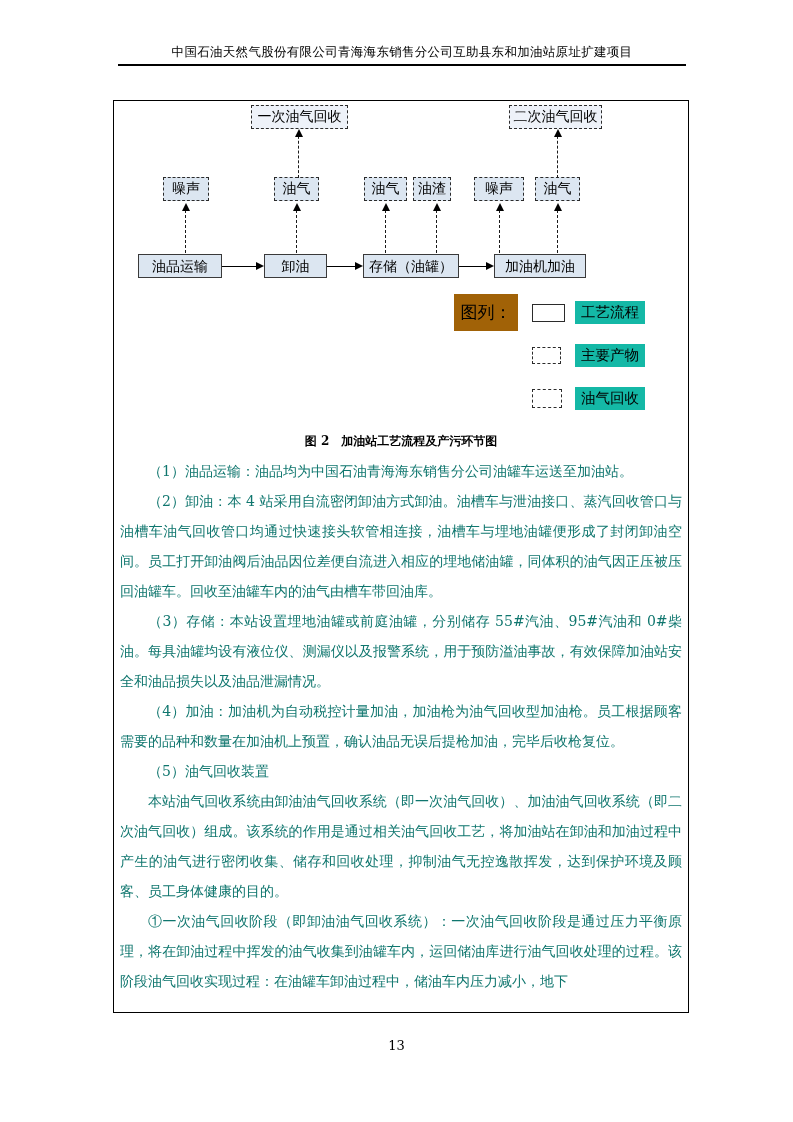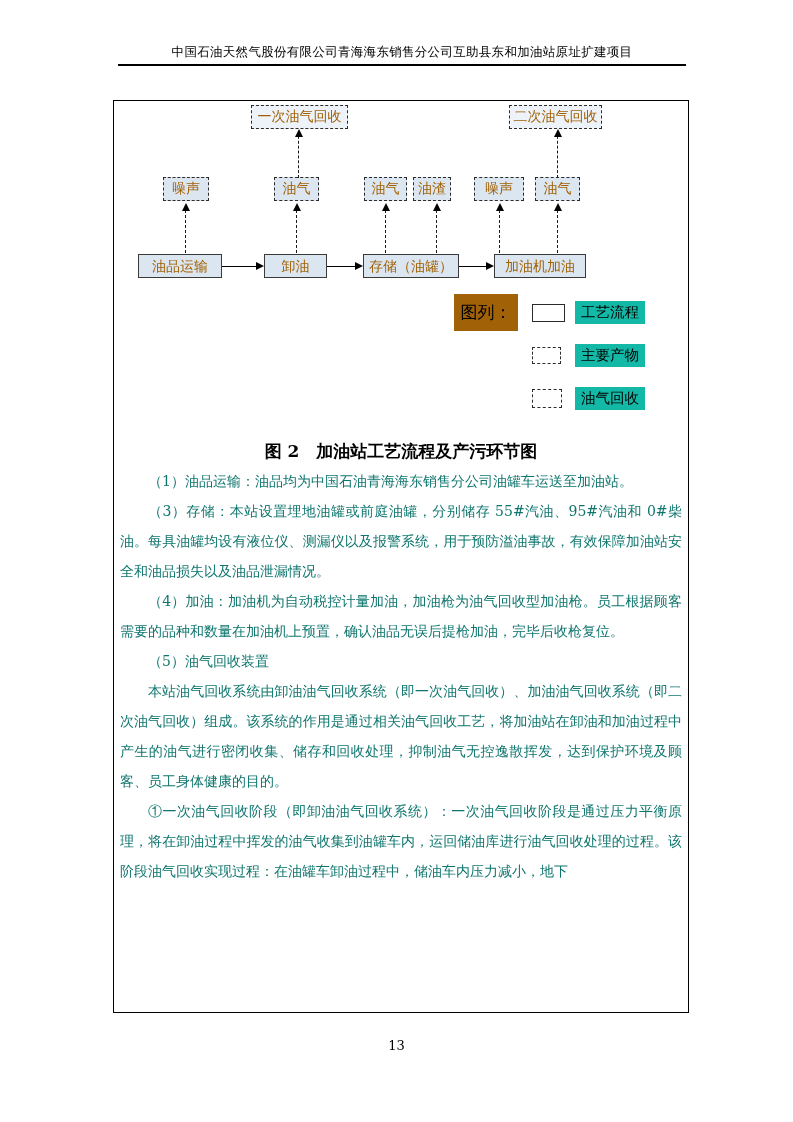--- a/index.html
+++ b/index.html
@@ -19,21 +19,21 @@
   
   .content-box{
     position:absolute;left:113px;top:100px;width:576px;height:913px;
     border:1.5px solid #000;box-sizing:border-box;background:#fff;
   }
 
   
   .diagram{position:relative;width:100%;height:325px;}
   .node{
     position:absolute;box-sizing:border-box;text-align:center;
-    font-family:"DejaVu Serif", serif;color:#a16207;overflow:hidden;white-space:nowrap;
+    font-family:"DejaVu Serif", serif;color:#000000;overflow:hidden;white-space:nowrap;
   }
   .rbox{border:1.6px dashed #2b2b2b;background:#eef2f9;height:24px;line-height:21px;font-size:14px;top:4px;}
   .pbox{border:1.6px dashed #2b2b2b;background:#dce6f1;height:24px;line-height:21px;font-size:14px;top:76px;}
   .fbox{border:1.4px solid #3a3a3a;background:#dce6f1;height:24px;line-height:22px;font-size:14px;top:153px;}
 
   .varrow{position:absolute;width:0;border-left:1.6px dashed #1a1a1a;}
   .ah-up{position:absolute;top:-2px;left:-4.3px;width:0;height:0;
     border-left:4px solid transparent;border-right:4px solid transparent;border-bottom:8px solid #000;}
   .harrow{position:absolute;height:0;border-top:1.6px solid #000;}
   .ah-right{position:absolute;right:-2px;top:-4.8px;width:0;height:0;
@@ -46,22 +46,22 @@
   .legend-label{
     position:absolute;width:70px;height:23px;background:#14b8a6;
     font-size:14.5px;line-height:23px;text-align:center;color:#000;
   }
   .sw{position:absolute;box-sizing:border-box;background:#fff;}
   .sw-solid{border:1.6px solid #2b2b2b;}
   .sw-dashed{border:1.6px dashed #2b2b2b;}
 
   
   .caption{
-    margin-top:10px;height:30px;line-height:30px;text-align:center;
-    font-weight:bold;font-size:17px;color:#000;
+    margin-top:0;height:30px;line-height:30px;text-align:center;
+    font-weight:bold;font-size:12px;color:#000;
   }
   .bodytext{padding:0 6px;text-align:justify;font-size:14px;line-height:30px;color:#0f766e;}
   .bodytext p{margin:0;text-indent:2em;}
 
   .pageno{
     position:absolute;left:0;top:1038px;width:100%;text-align:center;
     font-size:13px;color:#000;
   }
 </style>
 </head>
@@ -137,20 +137,21 @@
       <div class="legend-label" style="left:461px;top:243px">主要产物</div>
 
       <div class="sw sw-dashed" style="left:418px;top:288px;width:30px;height:19px"></div>
       <div class="legend-label" style="left:461px;top:286px">油气回收</div>
     </div>
 
     <div class="caption">图 2　加油站工艺流程及产污环节图</div>
 
     <div class="bodytext">
       <p>（1）油品运输：油品均为中国石油青海海东销售分公司油罐车运送至加油站。</p>
+      <p>（2）卸油：本 4 站采用自流密闭卸油方式卸油。油槽车与泄油接口、蒸汽回收管口与油槽车油气回收管口均通过快速接头软管相连接，油槽车与埋地油罐便形成了封闭卸油空间。员工打开卸油阀后油品因位差便自流进入相应的埋地储油罐，同体积的油气因正压被压回油罐车。回收至油罐车内的油气由槽车带回油库。</p>
       <p>（3）存储：本站设置埋地油罐或前庭油罐，分别储存 55#汽油、95#汽油和 0#柴油。每具油罐均设有液位仪、测漏仪以及报警系统，用于预防溢油事故，有效保障加油站安全和油品损失以及油品泄漏情况。</p>
       <p>（4）加油：加油机为自动税控计量加油，加油枪为油气回收型加油枪。员工根据顾客需要的品种和数量在加油机上预置，确认油品无误后提枪加油，完毕后收枪复位。</p>
       <p>（5）油气回收装置</p>
       <p>本站油气回收系统由卸油油气回收系统（即一次油气回收）、加油油气回收系统（即二次油气回收）组成。该系统的作用是通过相关油气回收工艺，将加油站在卸油和加油过程中产生的油气进行密闭收集、储存和回收处理，抑制油气无控逸散挥发，达到保护环境及顾客、员工身体健康的目的。</p>
       <p>①一次油气回收阶段（即卸油油气回收系统）：一次油气回收阶段是通过压力平衡原理，将在卸油过程中挥发的油气收集到油罐车内，运回储油库进行油气回收处理的过程。该阶段油气回收实现过程：在油罐车卸油过程中，储油车内压力减小，地下</p>
     </div>
   </div>
 
   <div class="pageno">13</div>
 </div>

